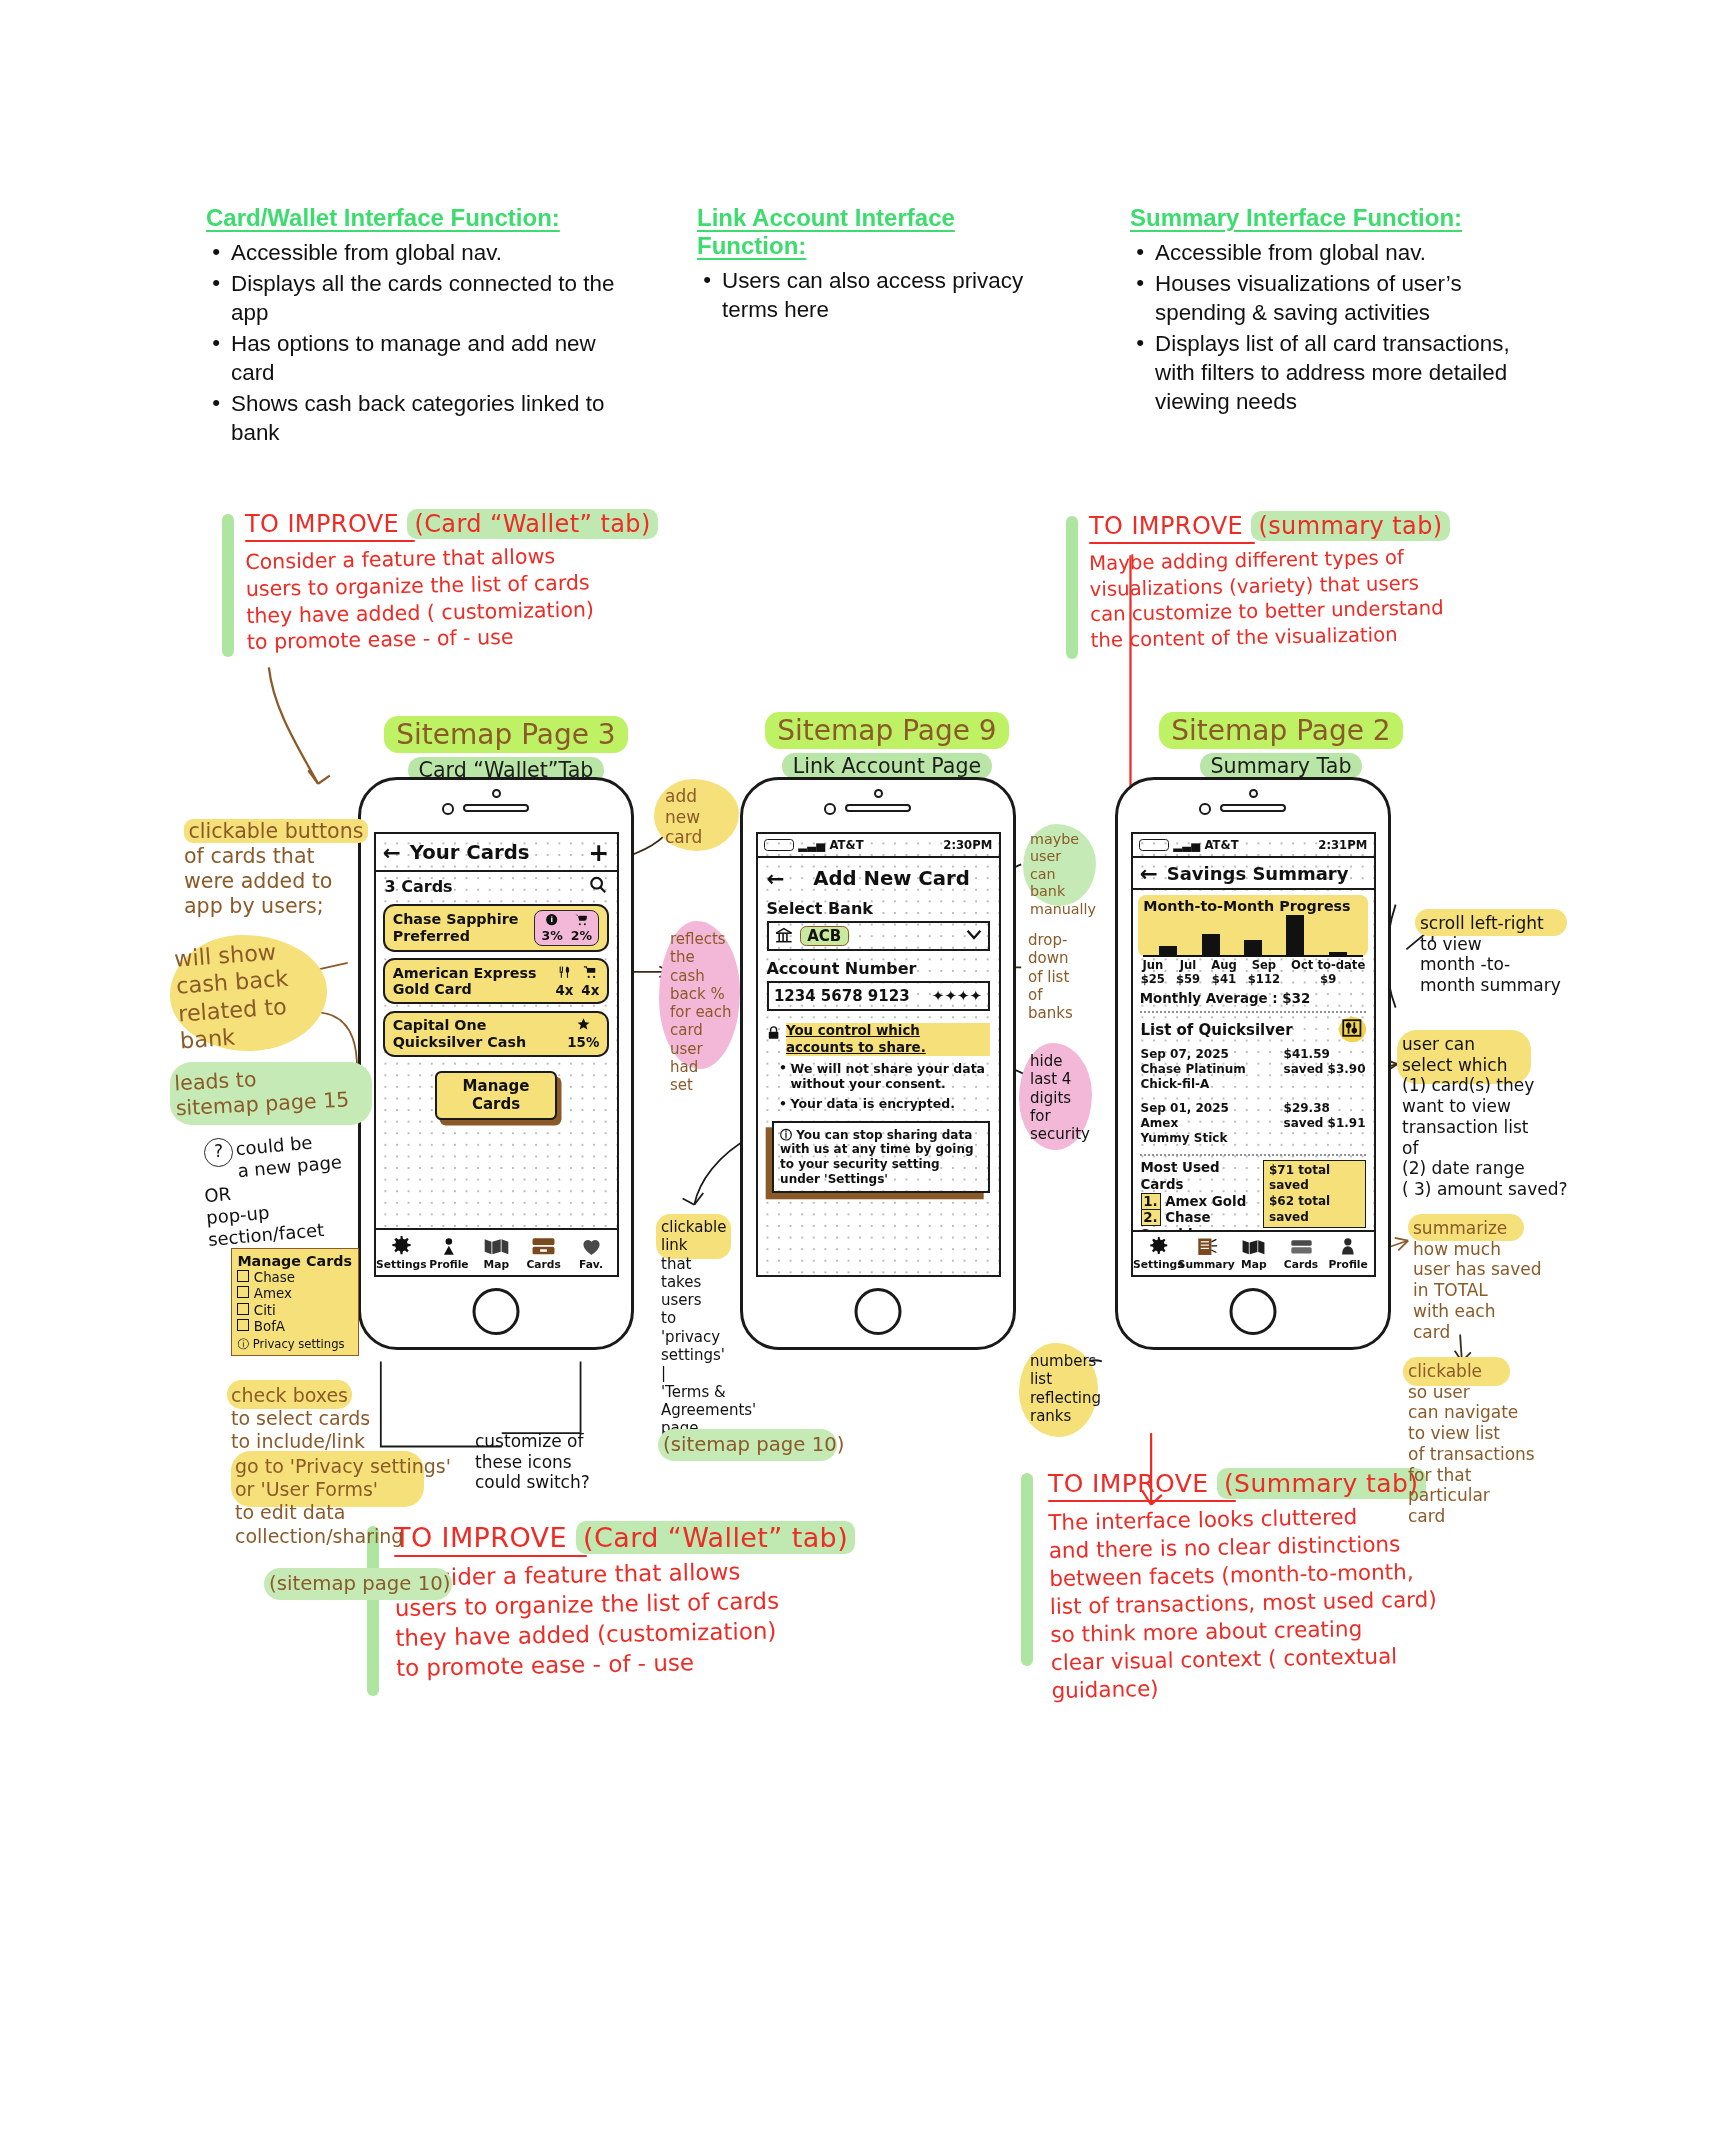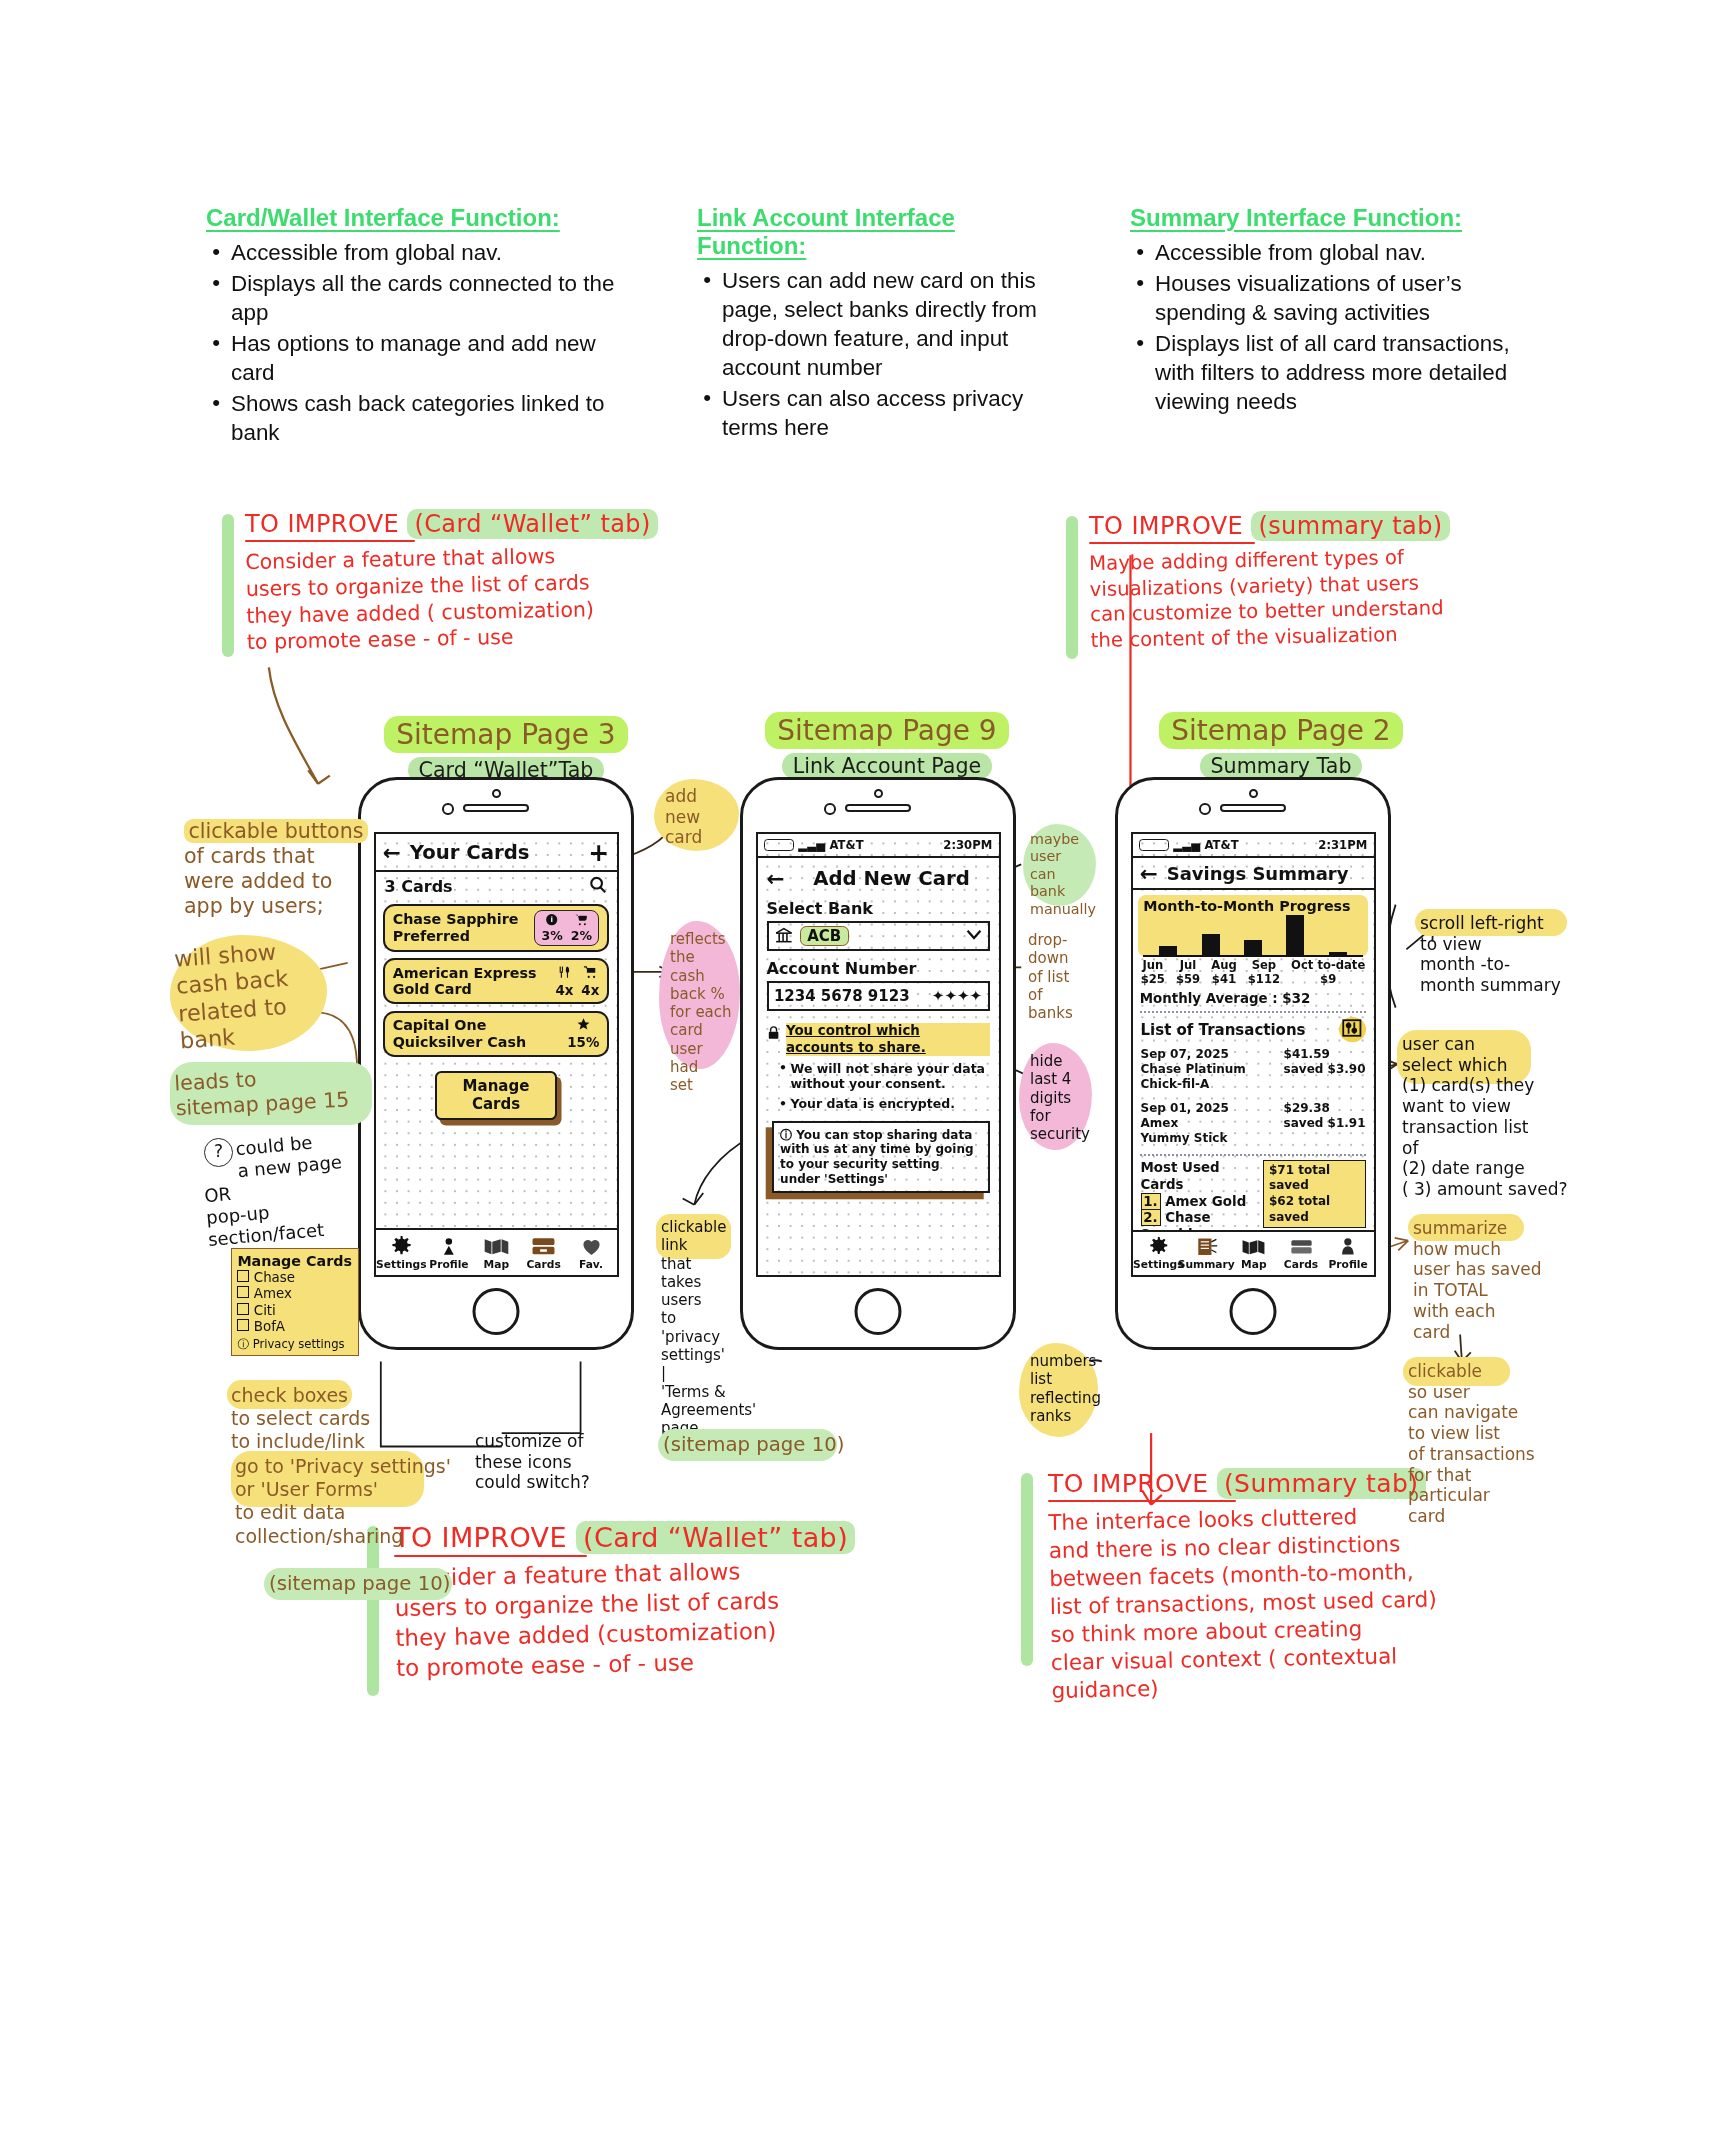--- a/index.html
+++ b/index.html
@@ -195,21 +195,20 @@
     <li>Accessible from global nav.</li>
     <li>Displays all the cards connected to the app</li>
     <li>Has options to manage and add new card</li>
     <li>Shows cash back categories linked to bank</li>
   </ul>
 </div>
 
 <div class="spec-col" style="left:697px;top:204px;width:358px;">
   <div class="spec-title">Link Account Interface Function:</div>
   <ul class="spec-list">
-    <li>Users can add new card on this page, select banks directly from drop-down feature, and input account number</li>
     <li>Users can also access privacy terms here</li>
   </ul>
 </div>
 
 <div class="spec-col" style="left:1130px;top:204px;width:421px;">
   <div class="spec-title">Summary Interface Function:</div>
   <ul class="spec-list">
     <li>Accessible from global nav.</li>
     <li>Houses visualizations of user’s spending &amp; saving activities</li>
     <li>Displays list of all card transactions, with filters to address more detailed viewing needs</li>
@@ -519,21 +518,21 @@
       <span class="c"><span>Jul</span><br><span>$59</span></span>
       <span class="c"><span>Aug</span><br><span>$41</span></span>
       <span class="c"><span>Sep</span><br><span>$112</span></span>
       <span class="c"><span>Oct to-date</span><br><span>$9</span></span>
     </div>
 
     <div class="avg">Monthly Average : $32</div>
     <hr class="hr-dot">
 
     <div class="lot-head">
-      <span class="t">List of Transactions</span>
+      <span class="t">List of Quicksilver</span>
       <span class="filter-ic">
         <svg width="19.7" height="18" viewBox="0 0 24 22" fill="none" stroke="#111" stroke-width="2.2">
           <rect x="1.5" y="1.5" width="21" height="19"></rect>
           <line x1="8" y1="4" x2="8" y2="18"></line>
             <line x1="15" y1="4" x2="15" y2="18"></line>
           <circle cx="8" cy="8" r="2.3" fill="#111"></circle>
             <circle cx="15" cy="14" r="2.3" fill="#111"></circle>
           </svg>
       </span>
     </div>

